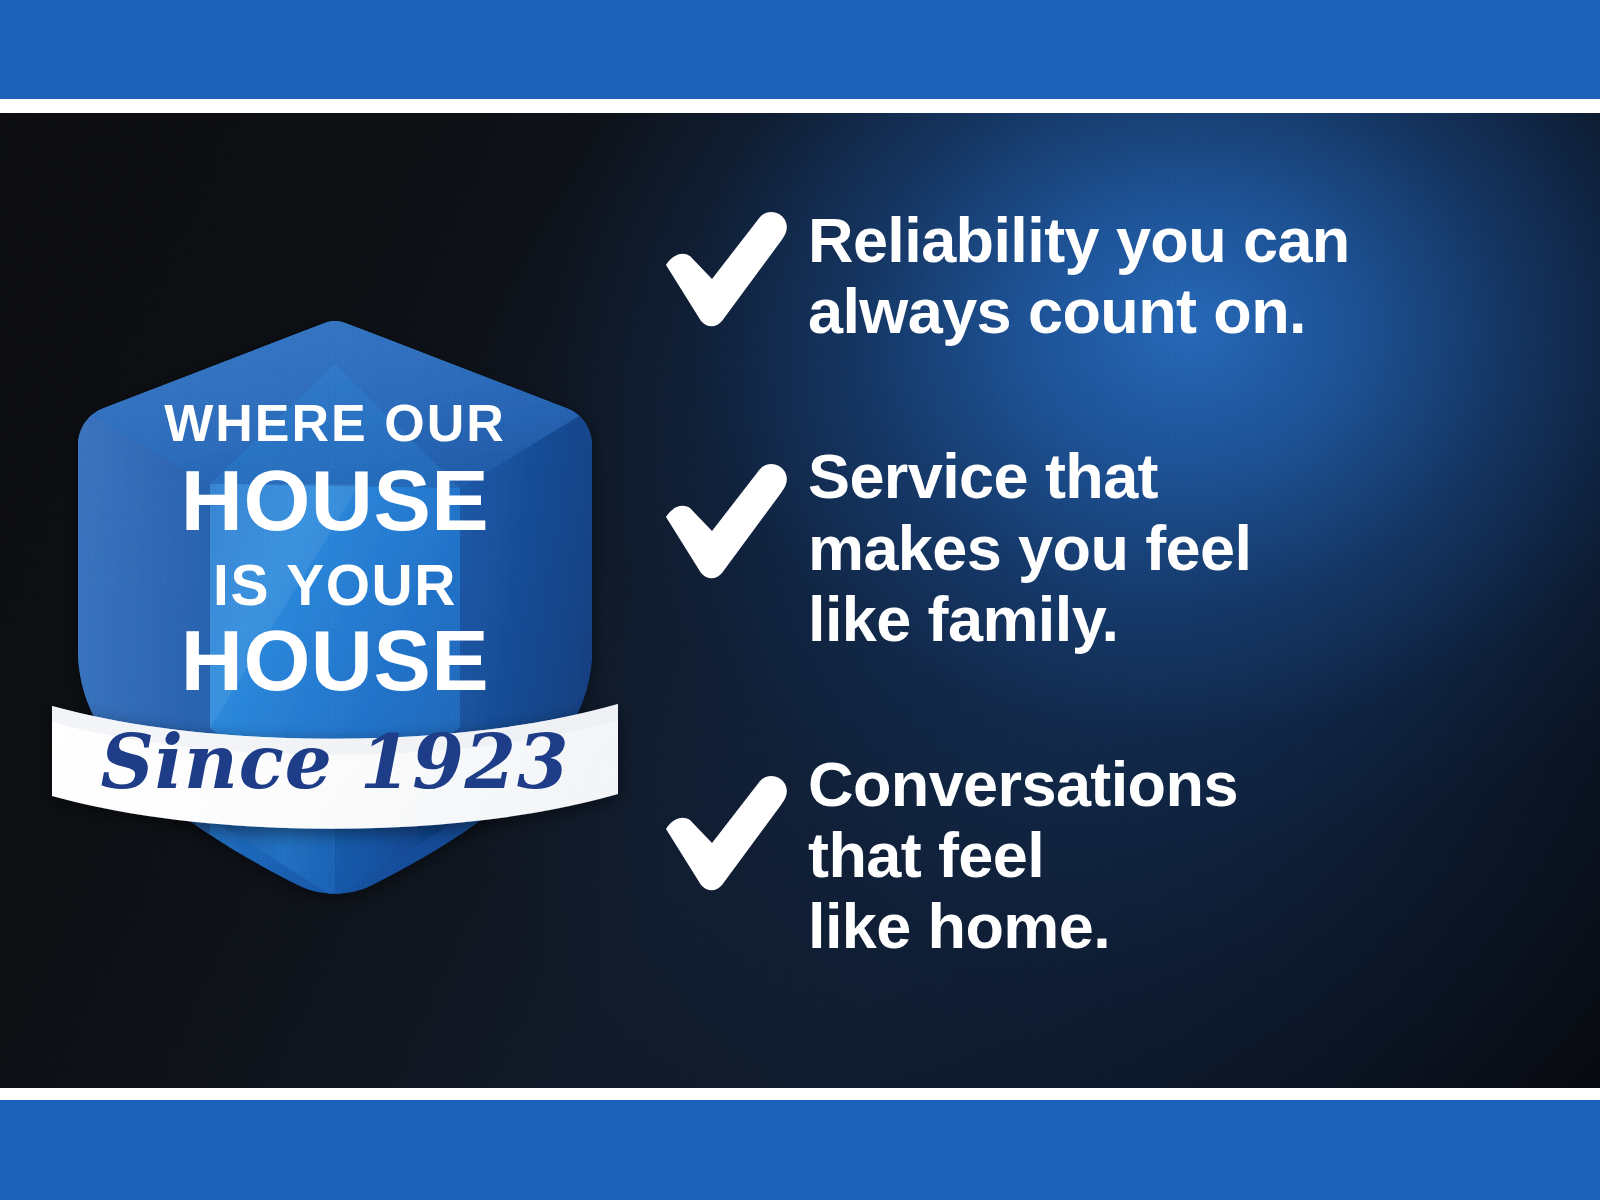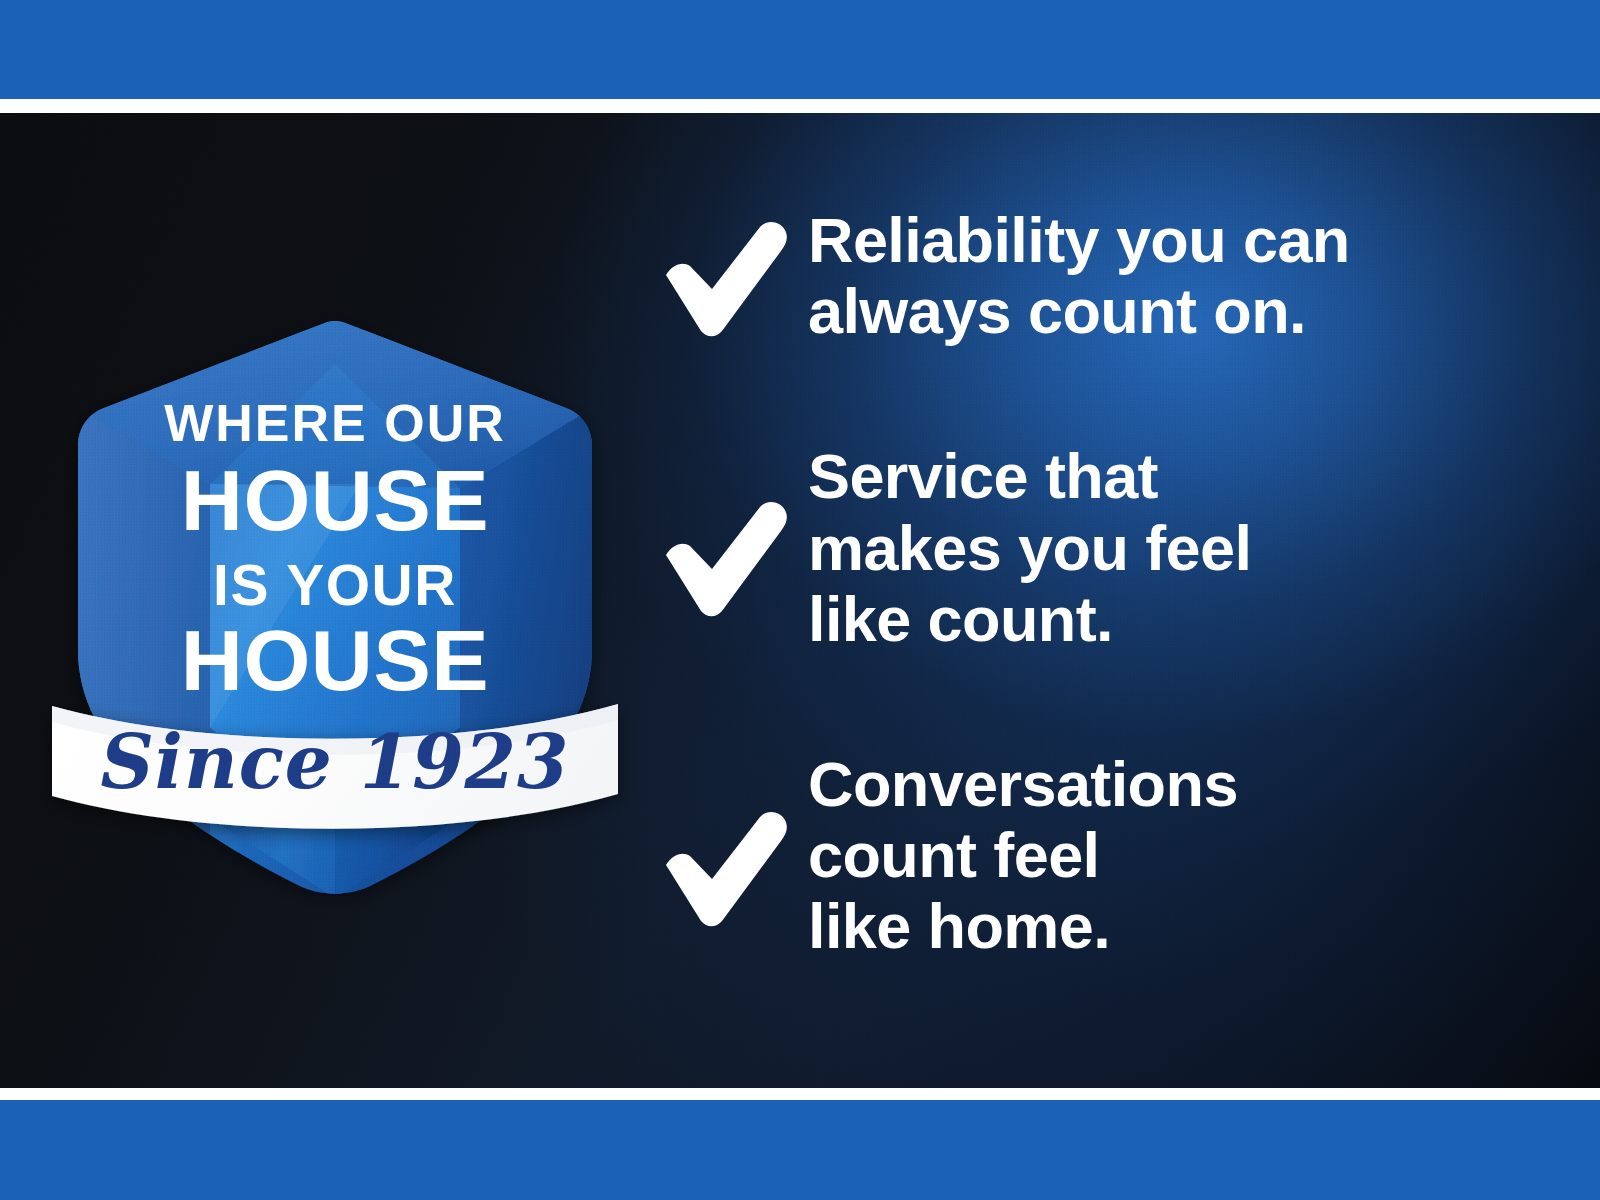--- a/index.html
+++ b/index.html
@@ -113,21 +113,21 @@
   
   .bullets {
     position: absolute;
     left: 660px;
     top: 90px;  
     width: 830px;
   }
   .bullet {
     position: relative;
     display: flex;
-    align-items: center;
+    align-items: flex-start;
     margin-bottom: 92px;
   }
   .bullet:last-child { margin-bottom: 0; }
 
   .check {
     flex: 0 0 auto;
     width: 130px;
     height: 118px;
     margin-right: 18px;
   }
@@ -256,32 +256,32 @@
 
       <div class="bullet b2">
         <span class="check">
           <svg viewBox="0 0 130 118" xmlns="http://www.w3.org/2000/svg">
             <path d="M6,56 C12,46 22,42 30,47 L52,70 L100,8 C107,0 120,2 125,11
                      C129,19 126,25 121,32 L62,112 C56,119 47,119 41,112 Z" fill="#ffffff"></path>
           </svg>
         </span>
         <div class="bullet-text">Service that
 makes you feel
-like count.</div>
+like family.</div>
       </div>
 
       <div class="bullet b3">
         <span class="check">
           <svg viewBox="0 0 130 118" xmlns="http://www.w3.org/2000/svg">
             <path d="M6,56 C12,46 22,42 30,47 L52,70 L100,8 C107,0 120,2 125,11
                      C129,19 126,25 121,32 L62,112 C56,119 47,119 41,112 Z" fill="#ffffff"></path>
           </svg>
         </span>
         <div class="bullet-text">Conversations
-count feel
+that feel
 like home.</div>
       </div>
 
     </div>
 
     <div class="grain"></div>
   </div>
 
   <div class="stripe stripe-bottom"></div>
   <div class="bar bar-bottom"></div>

